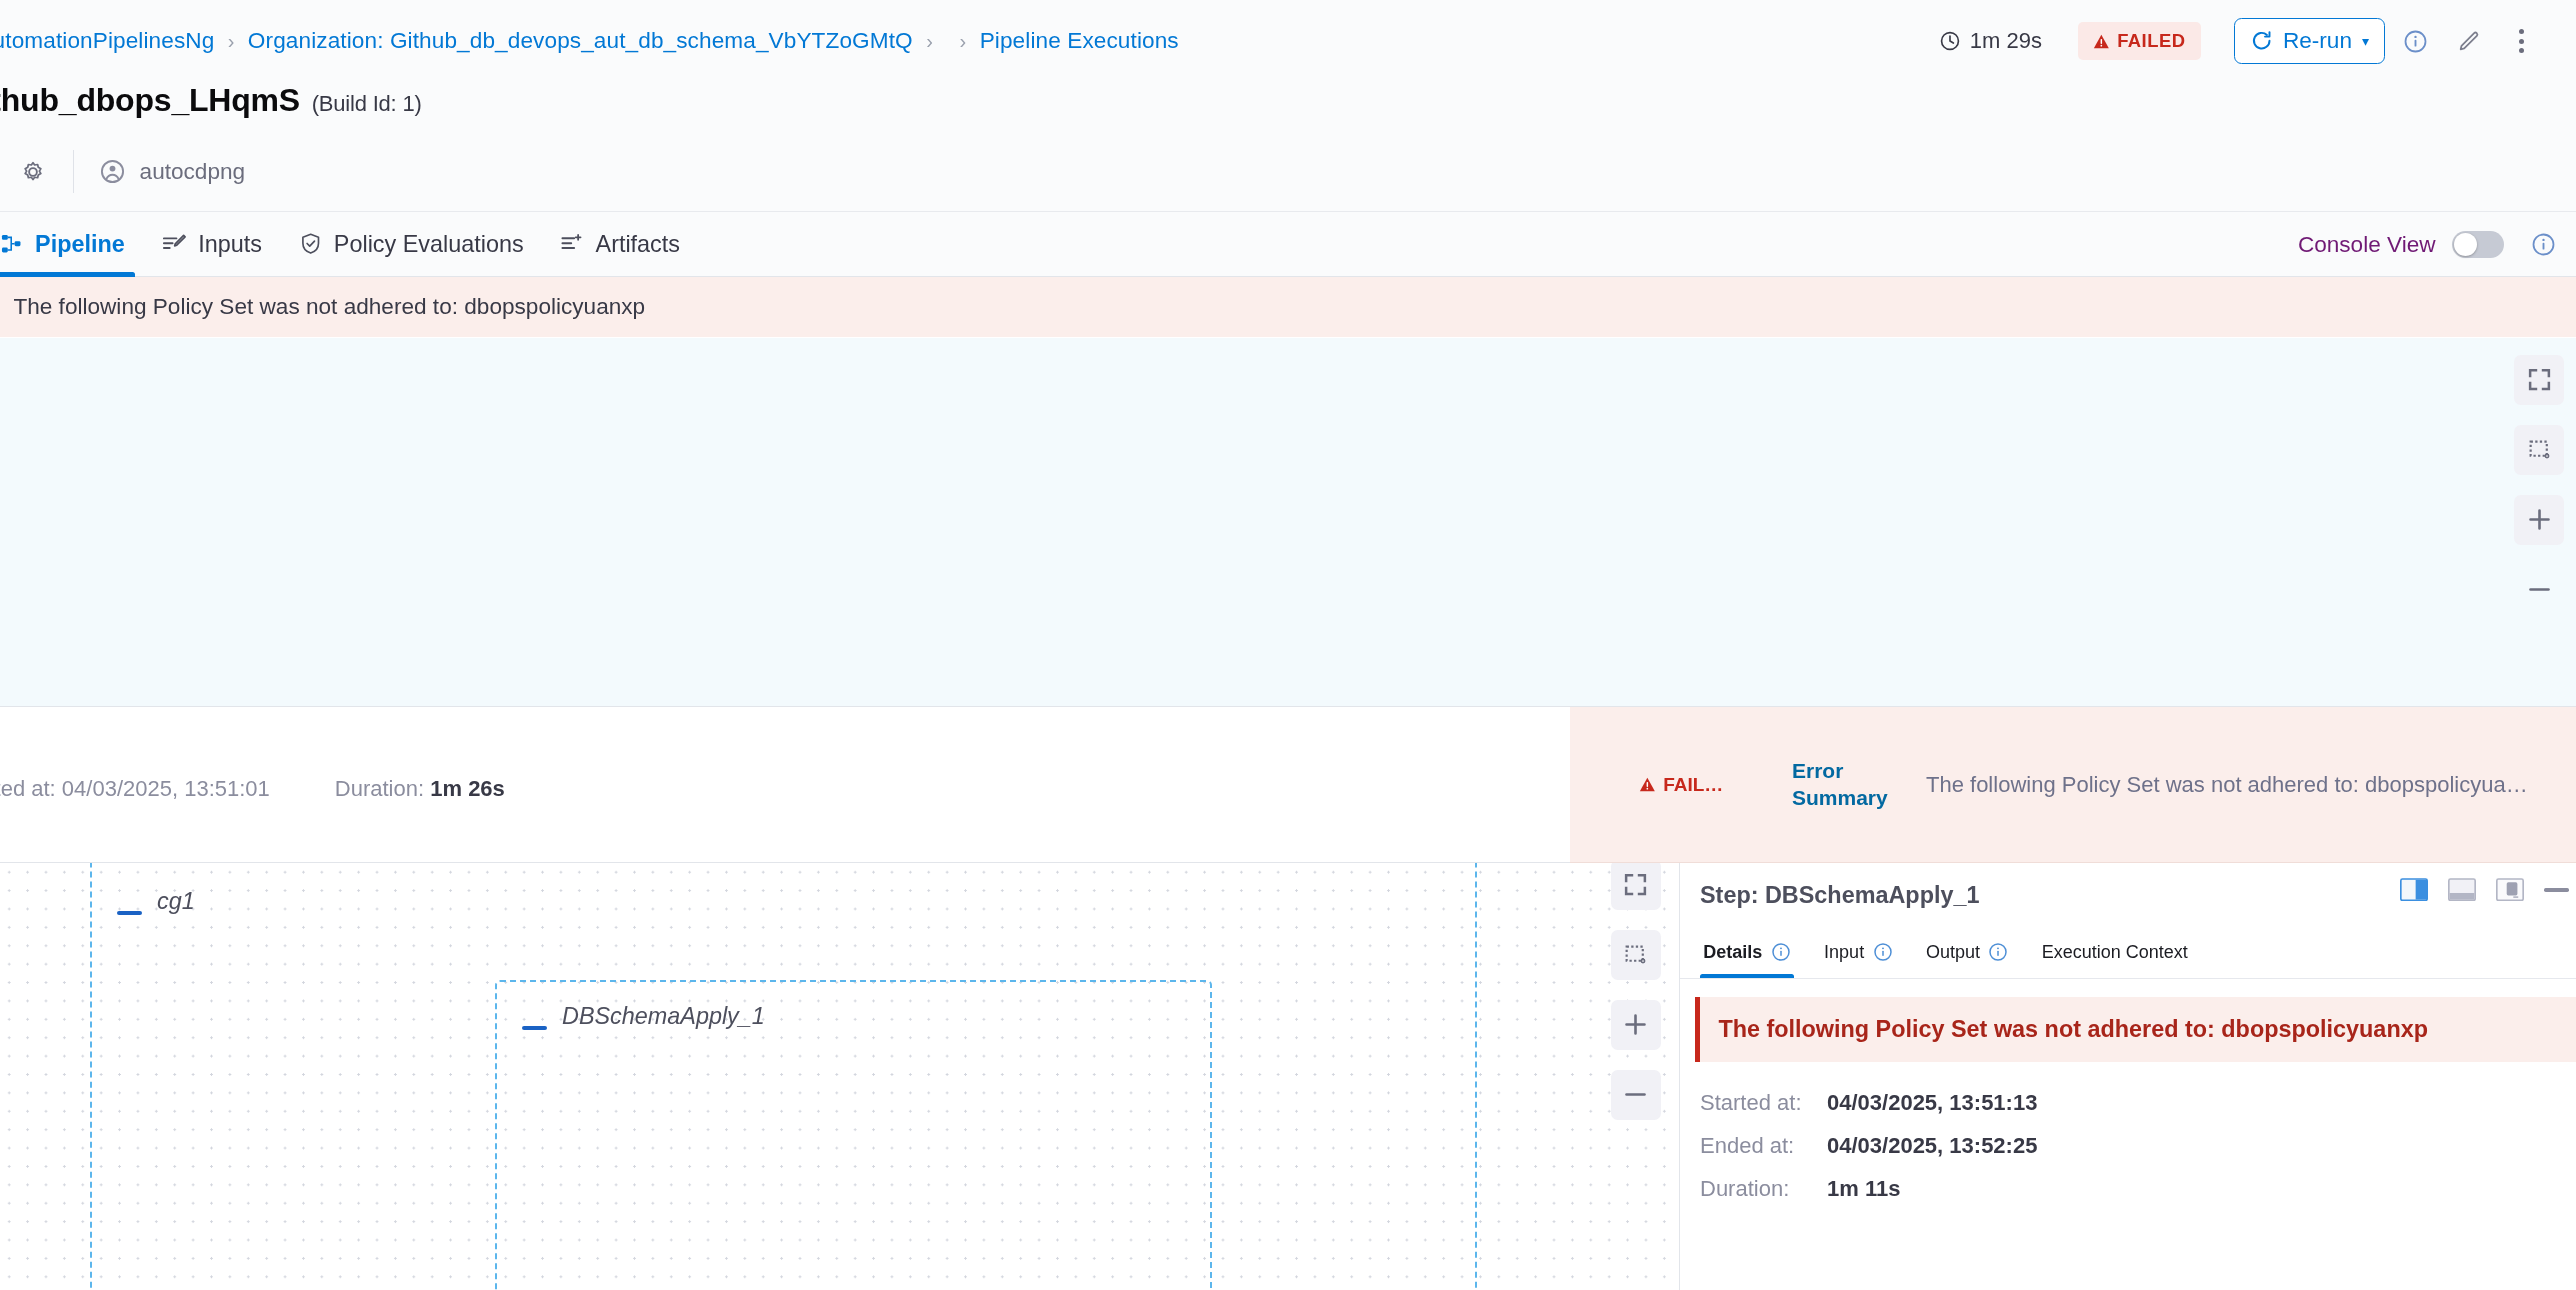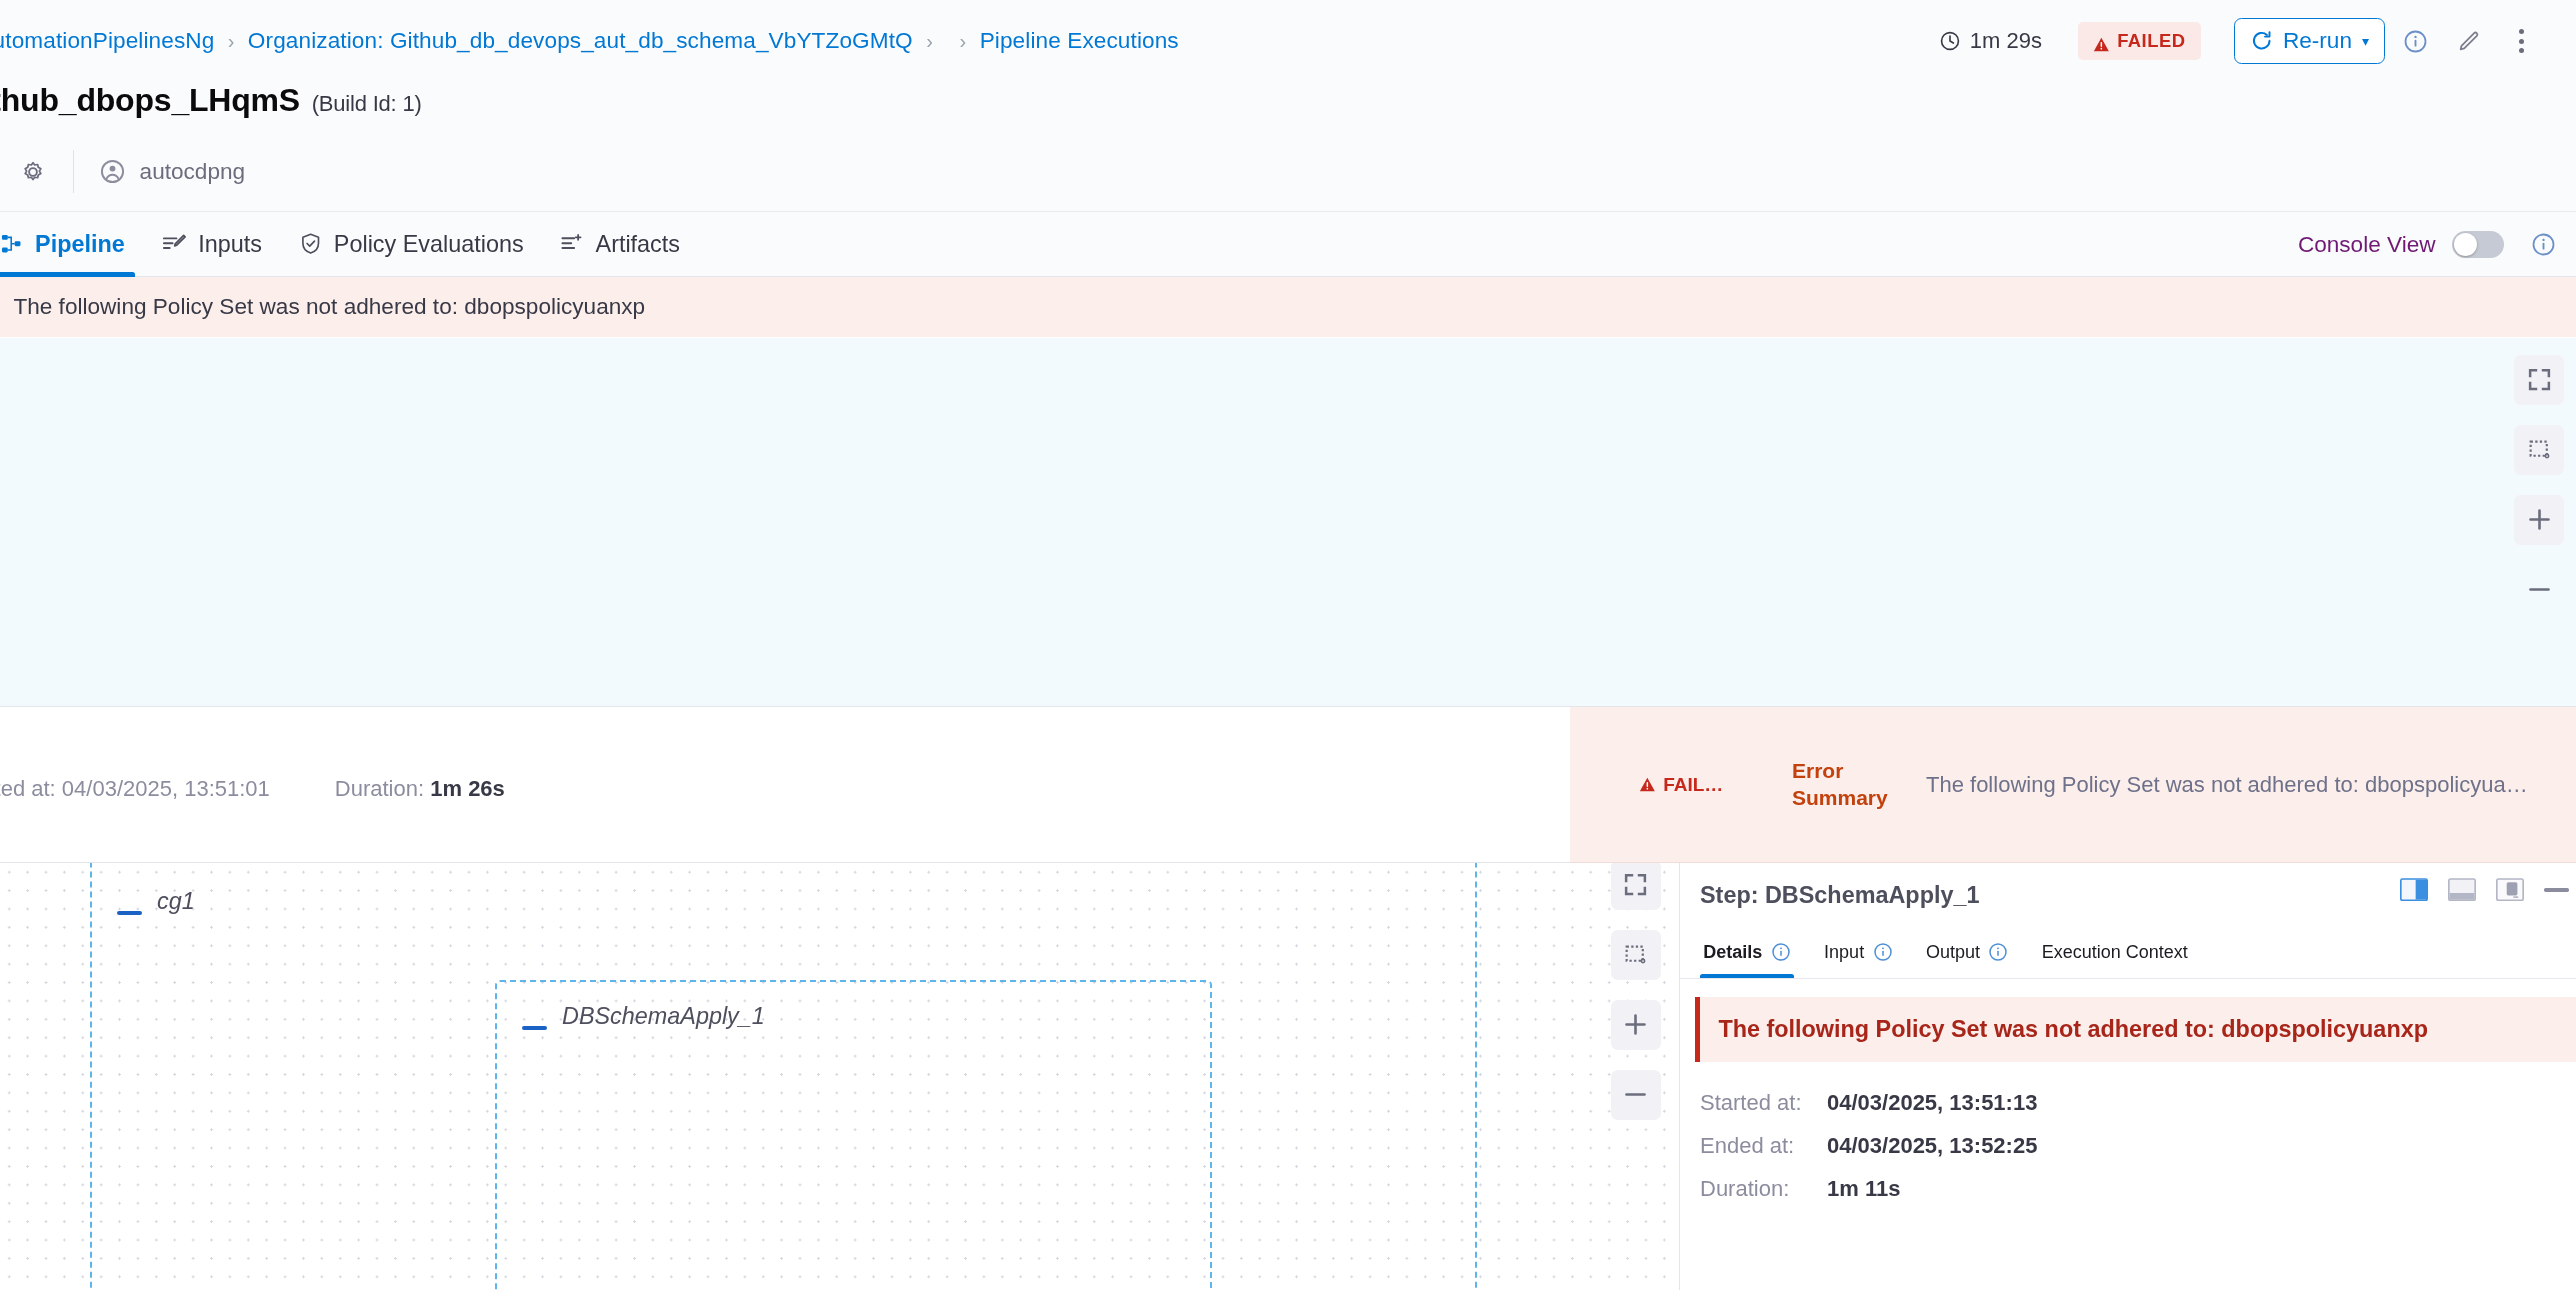--- a/index.html
+++ b/index.html
@@ -29,21 +29,21 @@
 
   .crumb-right {
     position: absolute; right: 32px; top: 0; height: 82px;
     display: flex; align-items: center; gap: 8px;
   }
   .dur-chip { display: flex; align-items: center; gap: 8.4px; color: #383946; font-size: 22px; margin-right: 28px; }
   .clock-ico { width: 22px; height: 22px; display:block; }
   .failed-badge {
     background: #fbe9e7; color: #c7281c; font-size: 18.4px; font-weight: bold;
     letter-spacing: 0.5px; padding: 8.4px 15px; border-radius: 5px;
-    display: flex; align-items: flex-end; gap: 7.5px; margin-right: 25px;
+    display: flex; align-items: center; gap: 7.5px; margin-right: 25px;
   }
   .rerun-btn {
     border: 1.7px solid #0278d5; color: #0278d5; background: #fff;
     border-radius: 7.5px; font-size: 22.6px; padding: 9.2px 15px;
     display: flex; align-items: center; gap: 10px; cursor: pointer;
   }
   .rerun-caret { font-size: 14px; line-height: 1; }
   .ico-btn { width: 45px; height: 45px; display: flex; align-items: center; justify-content: center; cursor: pointer; }
   .info-circ { width: 25px; height: 25px; }
   .pencil { width: 25px; height: 25px; }
@@ -133,21 +133,21 @@
   .ss-meta { position: absolute; left: -25px; top: 69px; display: flex; gap: 65px; }
   .ss-item { font-size: 22px; color: #8b8d9e; }
   .ss-item b { color: #383946; font-weight: bold; }
 
   .err-band {
     position: absolute; left: 1570px; top: 707px; width: 1006px; height: 156px;
     background: #fbeeeb; border-bottom: 0.8px solid #f0ddd8;
     display: flex; align-items: center;
   }
   .eb-fail { color: #c7281c; font-size: 19px; font-weight: bold; display: flex; align-items: center; gap: 7.5px; margin-left: 69px; width: 110px; }
-  .eb-sum { color: #c2410c; font-size: 21px; font-weight: bold; line-height: 1.25; margin-left: 43px; width: 104px; }
+  .eb-sum { color: #0369a1; font-size: 21px; font-weight: bold; line-height: 1.25; margin-left: 43px; width: 104px; }
   .eb-msg { color: #6e718a; font-size: 22px; margin-left: 30px; white-space: nowrap; overflow: hidden; }
 
   
   .bottom-canvas {
     position: absolute; left: 0; top: 863px; width: 1680px; height: 427px;
     background: #fff;
     background-image: radial-gradient(#d3d6de 1.3px, transparent 1.3px);
     background-size: 18.4px 18.4px;
     overflow: hidden;
     border-right: 0.8px solid #e2e5ea;

